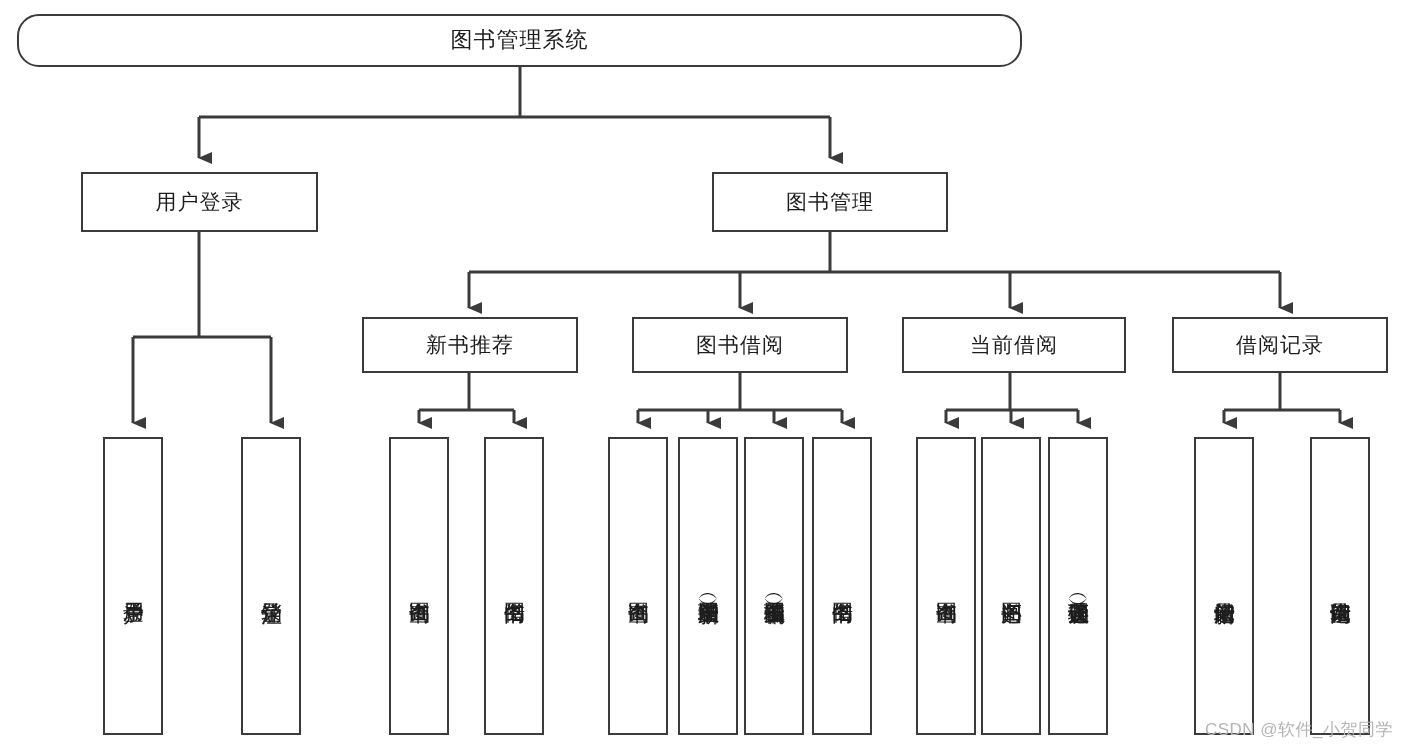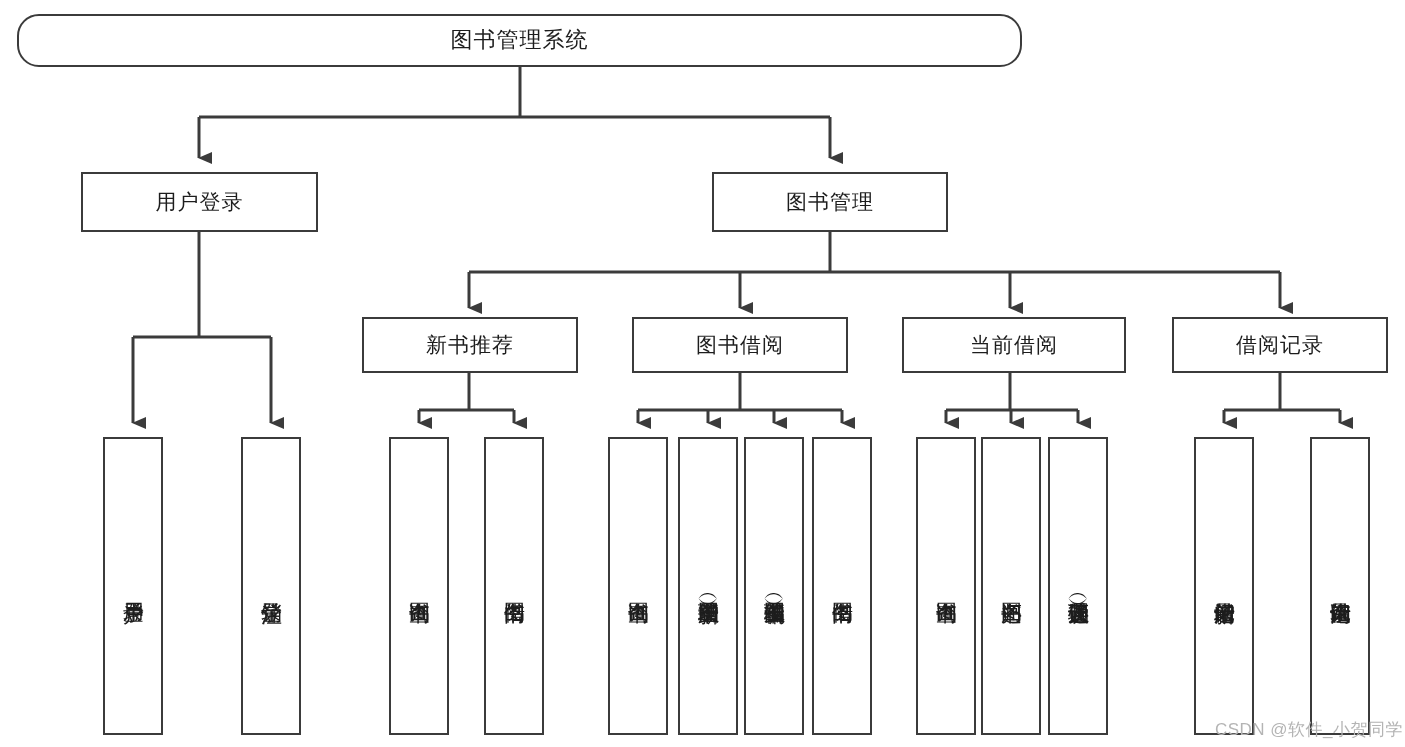--- a/index.html
+++ b/index.html
@@ -53,21 +53,21 @@
     letter-spacing: 0px;
   }
   .node.v .vtext {
     writing-mode: vertical-rl;
     text-orientation: upright;
     white-space: nowrap;
     display: block;
   }
   .watermark {
     position: absolute;
-    right: 2px;
+    right: 12px;
     bottom: 6px;
     font-size: 17px;
     color: #b4b4b4;
     letter-spacing: 0.5px;
     white-space: nowrap;
   }
 </style>
 </head>
 <body>
 

